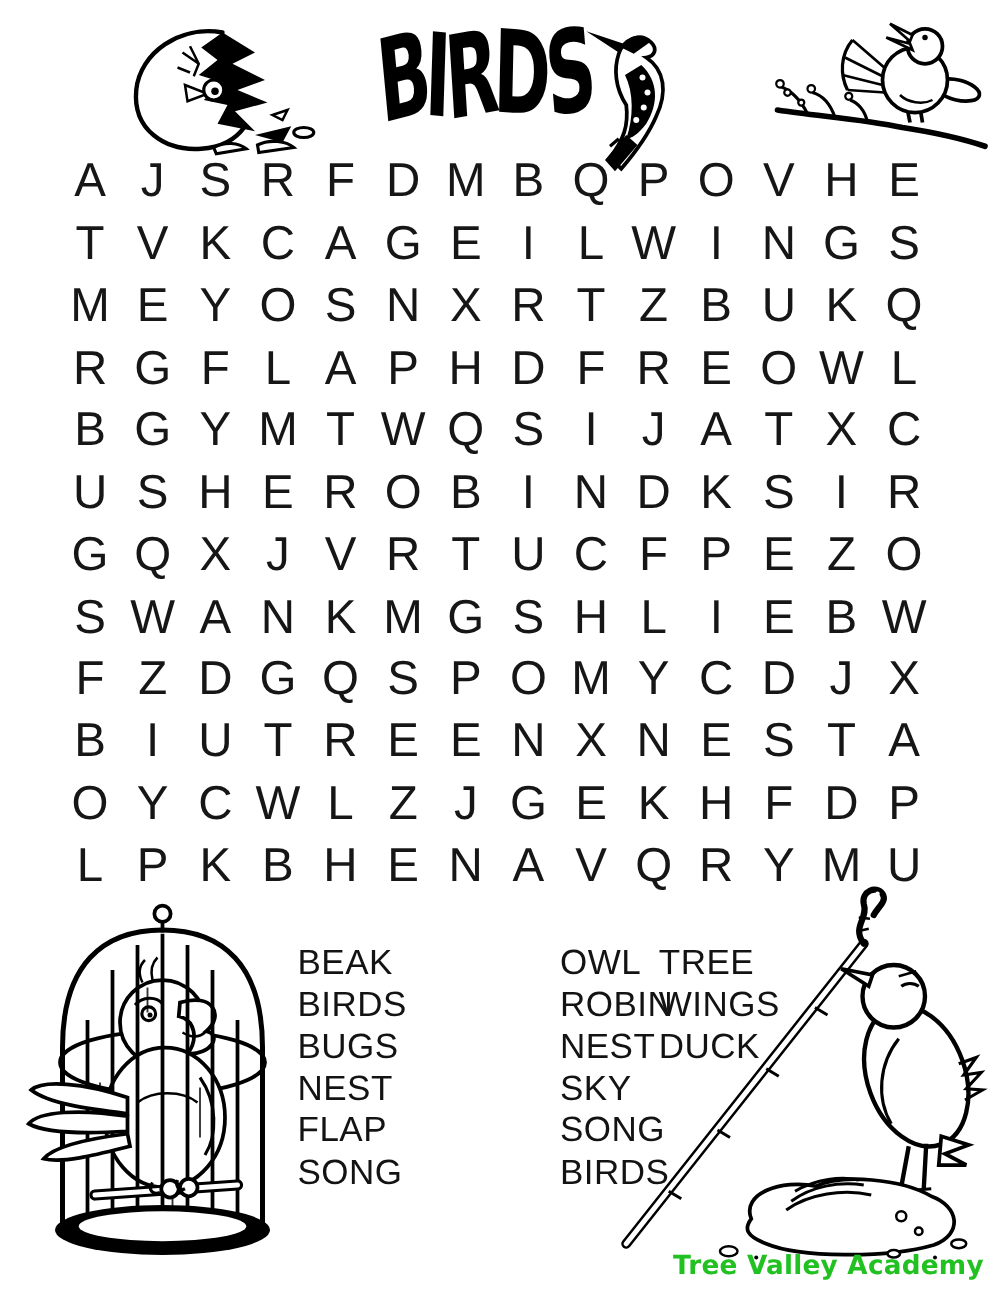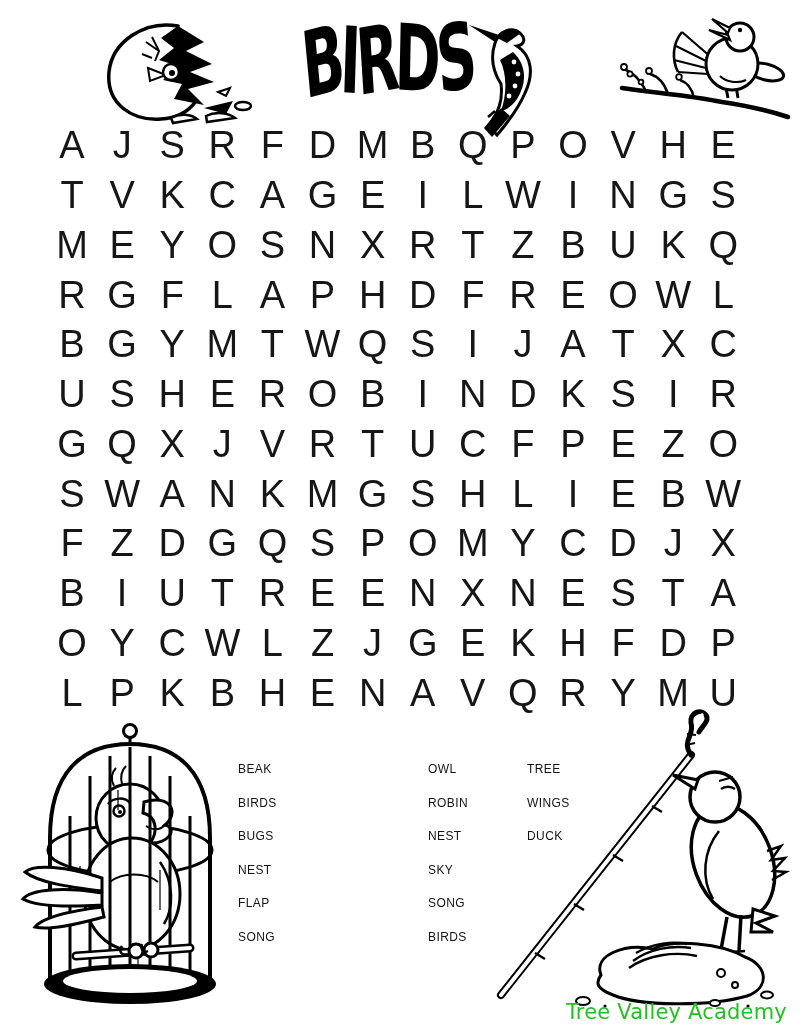--- a/index.html
+++ b/index.html
@@ -24,29 +24,29 @@
   
   .grid{
     position:absolute;left:47px;top:121px;
     display:grid;grid-template-columns:repeat(14,50.1px);grid-auto-rows:49.75px;
   }
   .cell{
     display:flex;align-items:center;justify-content:center;
     font-size:38px;color:#161616;
   }
   
-  .word-col{position:absolute;top:753px;font-size:12px;line-height:33.6px;letter-spacing:0.4px;color:#131313;}
+  .word-col{position:absolute;top:753px;font-size:28px;line-height:33.6px;letter-spacing:0.4px;color:#131313;}
   #wcol0{left:238px}
   #wcol1{left:343px}
-  #wcol2{left:428px}
+  #wcol2{left:448px}
   #wcol3{left:527px}
   
   .brand{
     position:absolute;top:1000px;right:13px;
-    font-family:"DejaVu Sans",sans-serif;font-weight:normal;font-size:21px;letter-spacing:0.2px;
+    font-family:"DejaVu Sans",sans-serif;font-weight:bold;font-size:21px;letter-spacing:0.2px;
   }
   svg{display:block;}
 </style>
 </head>
 <body>
 
 <div class="page">
 
   <div class="illo" id="egg">
     <svg width="170" height="105" viewBox="0 0 170 105">

